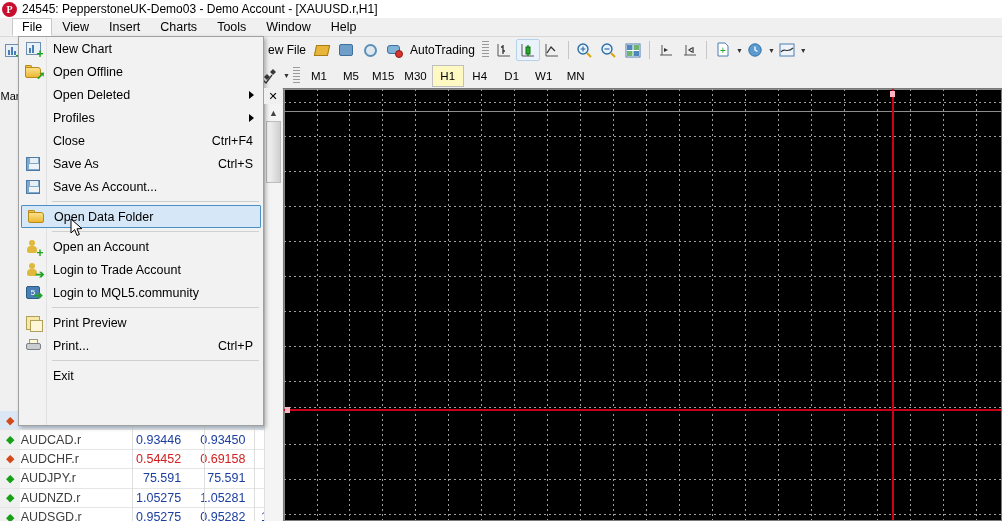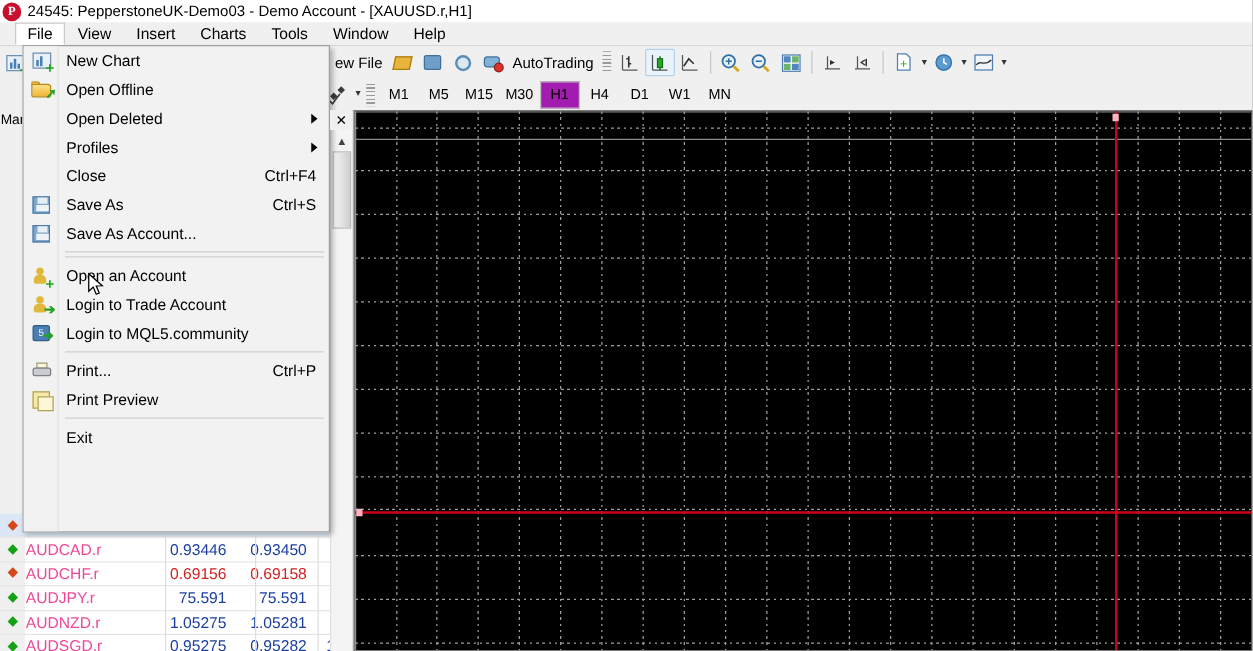--- a/index.html
+++ b/index.html
@@ -57,21 +57,21 @@
     width: 24px; height: 22px; display: flex; align-items: center; justify-content: center;
     position: relative;
   }
   .tb-btn.framed { border: 1px solid #b5d2ea; background: #eaf3fb; border-radius: 2px; }
   .tb-sep { width: 1px; height: 18px; background: #c6c6c6; margin: 0 4px; }
   .tb-text { font-size: 12px; color: #000; padding: 0 4px; white-space: nowrap; }
   .tf-btn {
     min-width: 32px; height: 22px; display: flex; align-items: center; justify-content: center;
     font-size: 11.5px; color: #000; padding: 0 5px;
   }
-  .tf-btn.sel { background: #a21caf; border: 1px solid #c0c0c0; }
+  .tf-btn.sel { background: #fef9c3; border: 1px solid #c0c0c0; }
   .caret { font-size: 7px; color: #333; margin-left: 1px; }
 
   
   .mw-panel {
     position: absolute; left: 0; top: 88px; width: 282px; height: 433px;
     background: #ffffff; border-right: 1px solid #9aa0a6; overflow: hidden;
   }
   .mw-tabstrip {
     position: absolute; left: 0; top: 0; width: 20px; height: 433px;
     background: #f0f0f0;
@@ -82,21 +82,21 @@
   }
   .mw-list { position: absolute; left: 0; top: 16px; right: 0; bottom: 0; }
   .mw-row {
     display: flex; align-items: center; height: 19.4px;
     border-bottom: 1px solid #e6e6e6; font-size: 12.5px;
   }
   .mw-row.sel { background: #dbe7f4; }
   .mw-arrow { width: 22px; text-align: center; font-size: 11px; line-height: 1; }
   .mw-arrow.up { color: #16a016; }
   .mw-arrow.down { color: #d4481a; }
-  .mw-sym { width: 110px; color: #ec4899; }
+  .mw-sym { width: 110px; color: #404040; }
   .mw-bid, .mw-ask { width: 68px; text-align: right; padding-right: 7px; }
   .mw-spread { width: 30px; text-align: right; padding-right: 6px; }
   .c-up { color: #1b3fa0; }
   .c-dn { color: #d32020; }
   .mw-vline { position: absolute; top: 0; bottom: 0; width: 1px; background: #dedede; }
 
   
   .chart-win {
     position: absolute; left: 283px; top: 88px; width: 719px; height: 433px;
     background: #000000; border: 1px solid #7a7a7a; overflow: hidden;
@@ -408,21 +408,21 @@
         <div class="mw-arrow up">◆</div>
         <div class="mw-sym">AUDCAD.r</div>
         <div class="mw-bid c-up">0.93446</div>
         <div class="mw-ask c-up">0.93450</div>
         <div class="mw-spread c-up">4</div>
       </div>
 
       <div class="mw-row">
         <div class="mw-arrow down">◆</div>
         <div class="mw-sym">AUDCHF.r</div>
-        <div class="mw-bid c-dn">0.69156</div>
+        <div class="mw-bid c-dn">0.54452</div>
         <div class="mw-ask c-dn">0.69158</div>
         <div class="mw-spread c-dn">2</div>
       </div>
 
       <div class="mw-row">
         <div class="mw-arrow up">◆</div>
         <div class="mw-sym">AUDJPY.r</div>
         <div class="mw-bid c-up">75.591</div>
         <div class="mw-ask c-up">75.591</div>
         <div class="mw-spread c-up">0</div>
@@ -550,20 +550,29 @@
 
     <div class="dd-item">
       <span class="dd-icon">
           <span class="ic-disk"></span>
         </span>
       <span>Save As Account...</span>
     </div>
 
     <div class="dd-sep"></div>
 
+    <div class="dd-item hl">
+      <span class="dd-icon">
+        <span class="ic-folder open">
+            <span class="tab"></span>
+            <span class="back"></span>
+          </span>
+      </span>
+      <span>Open Data Folder</span>
+    </div>
 
     <div class="dd-sep"></div>
 
     <div class="dd-item">
       <span class="dd-icon">
         <span class="ic-person">
             <span class="head"></span>
             <span class="body"></span>
             <span class="ic-plus">+</span>
           </span>
@@ -587,36 +596,36 @@
         <span class="ic-mql">5<span class="ic-arrow-g">➔</span></span>
       </span>
       <span>Login to MQL5.community</span>
     </div>
 
     <div class="dd-sep"></div>
 
 
     <div class="dd-item">
       <span class="dd-icon">
+          <span class="ic-preview"></span>
+        </span>
+      <span>Print Preview</span>
+    </div>
+
+    <div class="dd-item">
+      <span class="dd-icon">
         <span class="ic-printer">
             <span class="paper"></span>
             <span class="body"></span>
           </span>
       </span>
       <span>Print...</span>
       <span class="dd-shortcut">Ctrl+P</span>
     </div>
 
-    <div class="dd-item">
-      <span class="dd-icon">
-          <span class="ic-preview"></span>
-        </span>
-      <span>Print Preview</span>
-    </div>
-
     <div class="dd-sep"></div>
 
     <div class="dd-item">
       <span>Exit</span>
     </div>
   </div>
 
   <div class="cursor-arrow">
     <svg width="14" height="20" viewBox="0 0 14 20">
       <path d="M1 1 L1 15 L4.6 11.6 L7 17.4 L9.4 16.4 L7 10.8 L11.8 10.6 Z" fill="#ffffff" stroke="#000000" stroke-width="1"></path>

